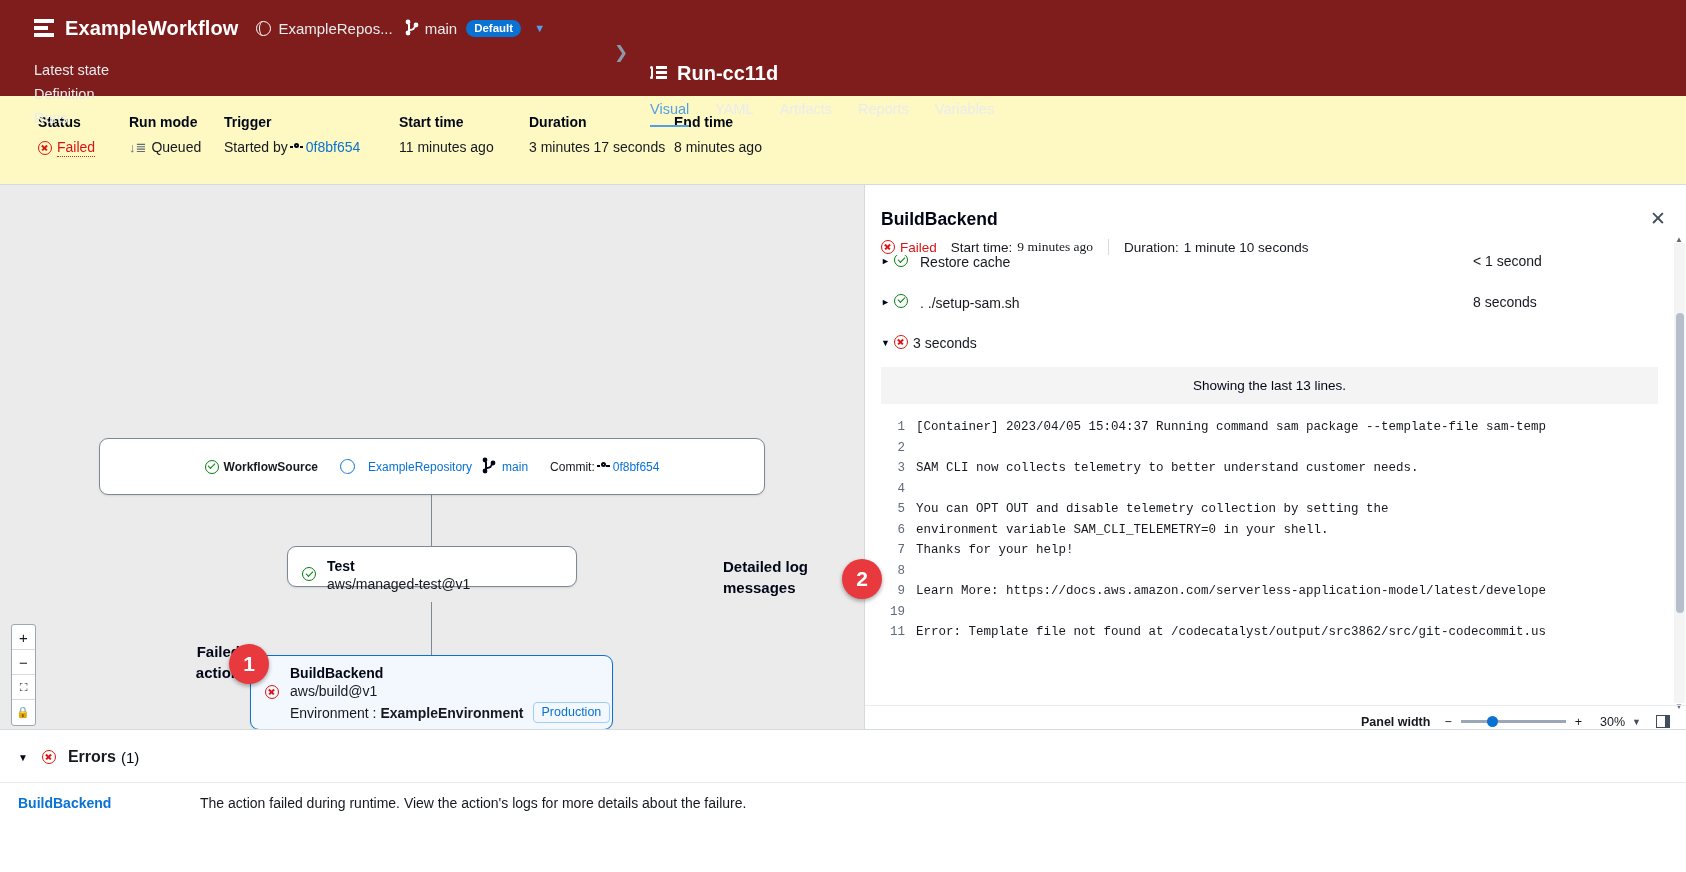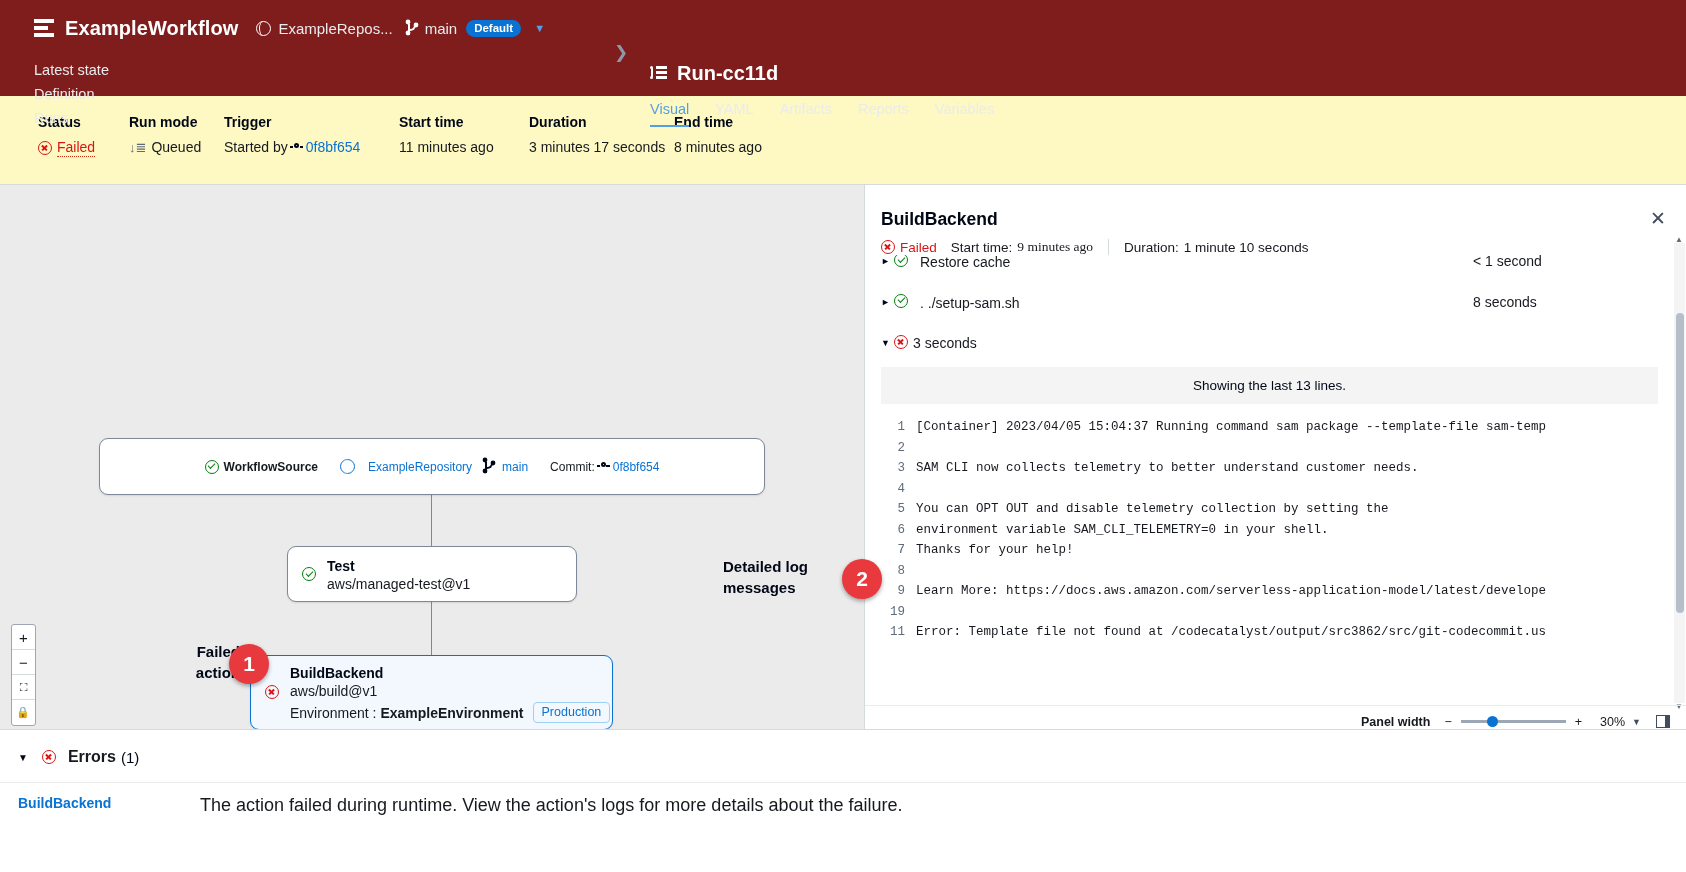--- a/index.html
+++ b/index.html
@@ -95,21 +95,21 @@
   .canvas { position:absolute; inset:0; overflow:hidden; }
   
   .node {
     position:absolute; background:#ffffff; border:1.4px solid #7d8998;
     border-radius:9px; box-shadow:0 1px 2px rgba(0,0,0,.1);
   }
   .node-src { left:99px; top:253px; width:666px; height:57px; border-radius:9px;
     display:flex; align-items:center; justify-content:center; gap:0; }
   .src-inner { display:flex; align-items:center; font-size:12px; }
   .src-name { font-weight:bold; margin-right:22px; }
-  .node-test { left:287px; top:361px; width:290px; height:56px; }
+  .node-test { left:287px; top:361px; width:290px; height:41px; }
   .node-build { left:250px; top:470px; width:363px; height:75px; background:#f2f8fd;
     border:1.9px solid #0972d3; border-radius:9px; }
   .node-body { padding:9px 0 0 14px; position:relative; }
   .nd-title { font-weight:bold; font-size:14px; color:#000716; margin-left:25px; line-height:17px; }
   .nd-sub { font-size:14px; color:#16191f; margin-left:25px; line-height:19px; }
   .nd-ico-pos { position:absolute; left:14px; top:29px; }
   .nd-env { font-size:14px; color:#16191f; margin-left:25px; margin-top:1px; display:flex; align-items:center; }
   .nd-env b { font-weight:bold; margin-left:4px; }
   .badge-prod {
     border:1px solid #9ed0f7; background:#f2f8fd; color:#0972d3;
@@ -168,21 +168,21 @@
   .panelicon:after { content:""; position:absolute; right:0; top:0; bottom:0; width:4px; background:#414d5c; }
   
   .errors { position:absolute; left:0; top:729px; right:0; height:143px; background:#fff;
     border-top:1px solid #d5dbdb; }
   .err-head { display:flex; align-items:center; padding:18px 0 0 18px; }
   .err-caret { font-size:10px; color:#000716; margin-right:14px; }
   .err-ttl { font-weight:bold; font-size:16px; margin-left:7px; }
   .err-cnt { font-size:15px; margin-left:5px; color:#000716; font-weight:normal; }
   .err-table { margin-top:16px; border-top:1px solid #e9ebed; display:flex; padding-top:12px; }
   .err-c1 { width:200px; padding-left:18px; font-weight:bold; font-size:14px; }
-  .err-c2 { font-size:18px; color:#16191f; }
+  .err-c2 { font-size:14px; color:#16191f; }
 </style>
 </head>
 <body>
 
 <div class="topnav">
   <div class="tn-row1">
     <span class="wf-icon">
         <i></i>
         <i></i>
         <i></i>

